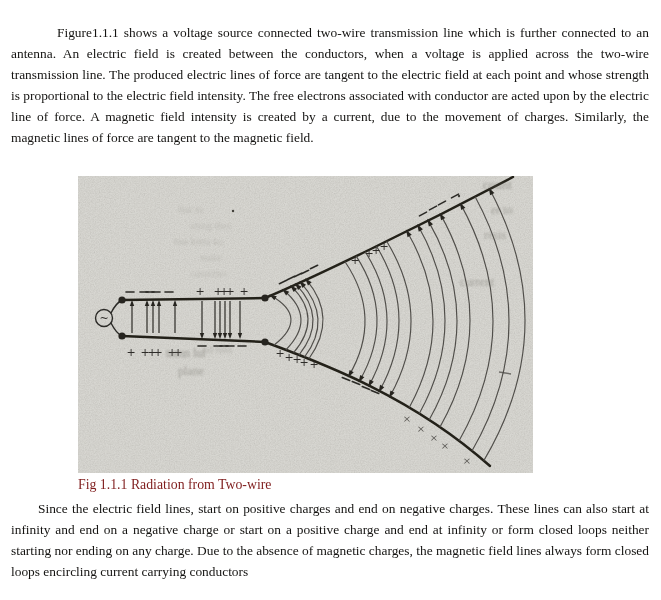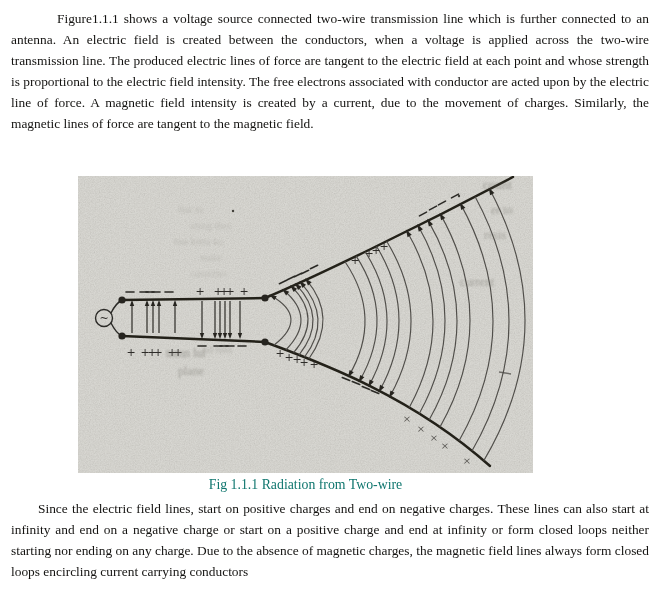--- a/index.html
+++ b/index.html
@@ -1,29 +1,29 @@
 <!DOCTYPE html>
 <html><head>
 <meta charset="utf-8">
 <style>
   html,body{margin:0;padding:0;background:#ffffff;}
   body{width:661px;height:600px;overflow:hidden;position:relative;
        font-family:"Liberation Serif","DejaVu Serif",serif;}
   .para{position:absolute;left:11px;right:12px;margin:0;text-align:justify;
         font:13.4px/21px "Liberation Serif","DejaVu Serif",serif;color:#141311;}
-  .p1{top:8px;text-indent:46px;}
+  .p1{top:22px;text-indent:46px;}
   .p2{top:498px;text-indent:27px;}
   .figwrap{position:absolute;left:78px;top:176px;width:455px;height:297px;
            background:#d7d6d1;overflow:hidden;}
   .figwrap svg{position:absolute;left:0;top:0;}
   .ghosts{position:absolute;left:0;top:0;width:100%;height:100%;pointer-events:none;}
   .ghosts span{position:absolute;color:#6f6d66;filter:blur(1.1px);
                font-family:"Liberation Serif",serif;white-space:nowrap;}
-  .caption{position:absolute;left:78px;width:455px;top:477px;text-align:center;
-           font:13.8px "Liberation Serif","DejaVu Serif",serif;color:#0f766e;}
+  .caption{position:absolute;left:78px;width:455px;top:477px;
+           font:13.8px "Liberation Serif","DejaVu Serif",serif;color:#7f1d1d;}
   
   .wire{fill:none;stroke:#232119;stroke-width:2.5;stroke-linecap:round;}
   .thin{fill:none;stroke:#2b2a27;stroke-width:1.4;}
   .arc{fill:none;stroke:#504e4a;stroke-width:1.15;}
   .shaft{stroke:#34322e;stroke-width:1.25;}
   .ink{fill:#26241f;stroke:none;}
   .chg{stroke:#2b2a26;stroke-width:1.6;stroke-linecap:round;}
   .sym{font:11px "DejaVu Serif",serif;fill:#2e2c29;text-anchor:middle;dominant-baseline:central;}
   .symx{font:10px "DejaVu Serif",serif;fill:#45433f;opacity:.85;text-anchor:middle;dominant-baseline:central;}
 </style>

